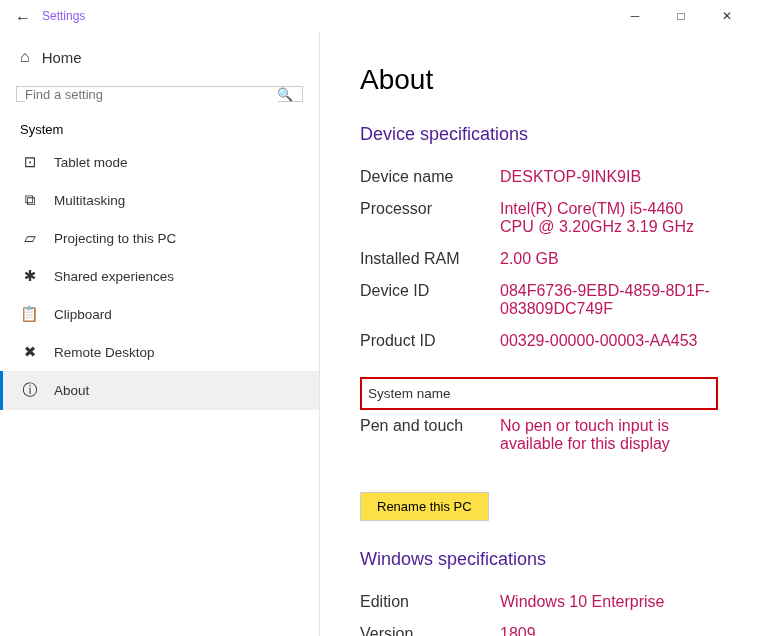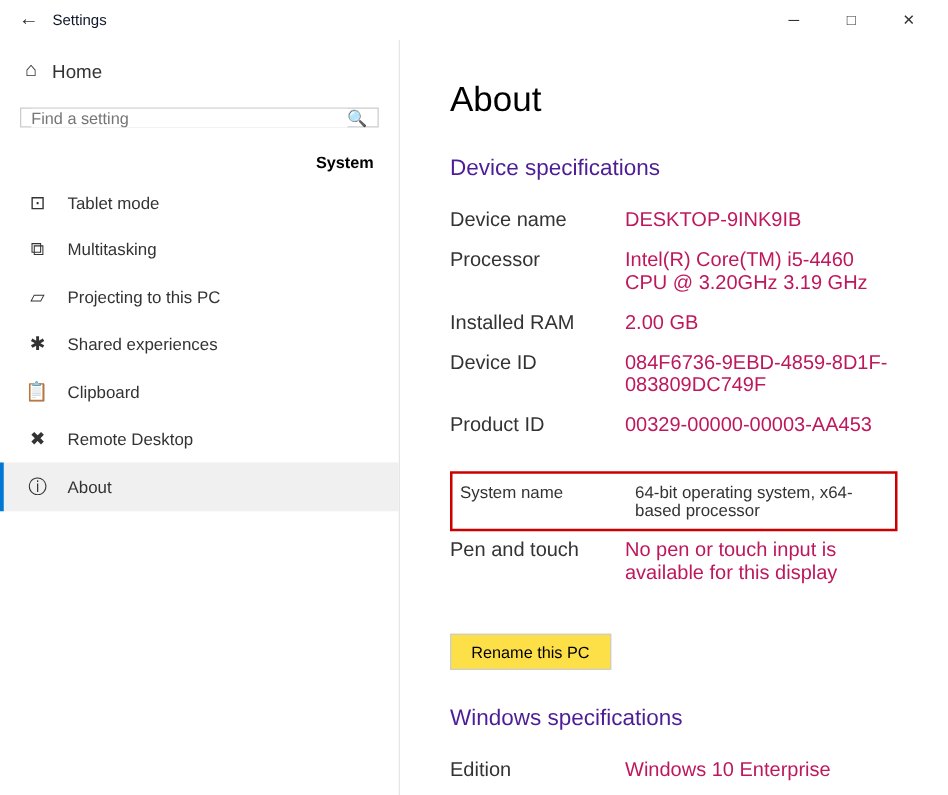--- a/index.html
+++ b/index.html
@@ -28,21 +28,21 @@
       height: 30px;
       display: flex;
       align-items: center;
       justify-content: center;
       cursor: pointer;
       color: #333;
       font-size: 16px;
     }
     .title-bar-title {
       font-size: 12px;
-      color: #0f172a;
+      color: #8b5cf6;
       margin-left: 4px;
     }
     .title-bar-controls {
       margin-left: auto;
       display: flex;
       gap: 0;
     }
     .title-bar-btn {
       width: 46px;
       height: 32px;
@@ -98,24 +98,23 @@
       font-size: 13px;
       font-family: 'Segoe UI', sans-serif;
       color: #666;
     }
     .search-box .search-icon {
       color: #666;
       font-size: 13px;
     }
     .sidebar-section-label {
       font-size: 13px;
-      font-weight: 700;
+      font-weight: 400;
       padding: 12px 20px 6px;
       color: #000;
-      text-align: right;
     }
     .sidebar-item {
       display: flex;
       align-items: center;
       gap: 14px;
       padding: 10px 20px;
       cursor: pointer;
       font-size: 13.5px;
       color: #333;
       position: relative;
@@ -280,21 +279,20 @@
         <tr>
           <td>Product ID</td>
           <td>00329-00000-00003-AA453</td>
         </tr>
       </tbody>
     </table>
 
     
     <div style="border: 2px solid #cc0000; display: flex; padding: 7px 6px; margin-bottom: 0;">
       <div style="width: 140px; flex-shrink:0; font-size:13.5px; color:#333;">System name</div>
-      <div style="font-size:13.5px; color:#333;">64-bit operating system, x64-based processor</div>
     </div>
 
     <table class="spec-table" style="margin-top:0;">
       <tbody>
         <tr>
           <td>Pen and touch</td>
           <td>No pen or touch input is available for this display</td>
         </tr>
       </tbody>
     </table>

